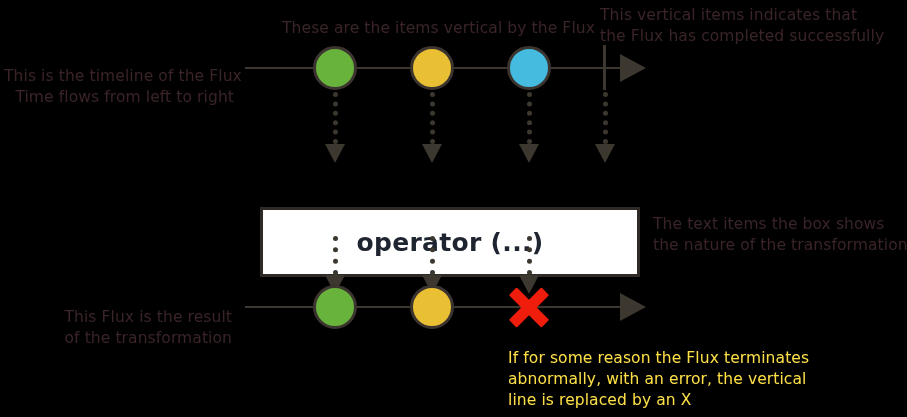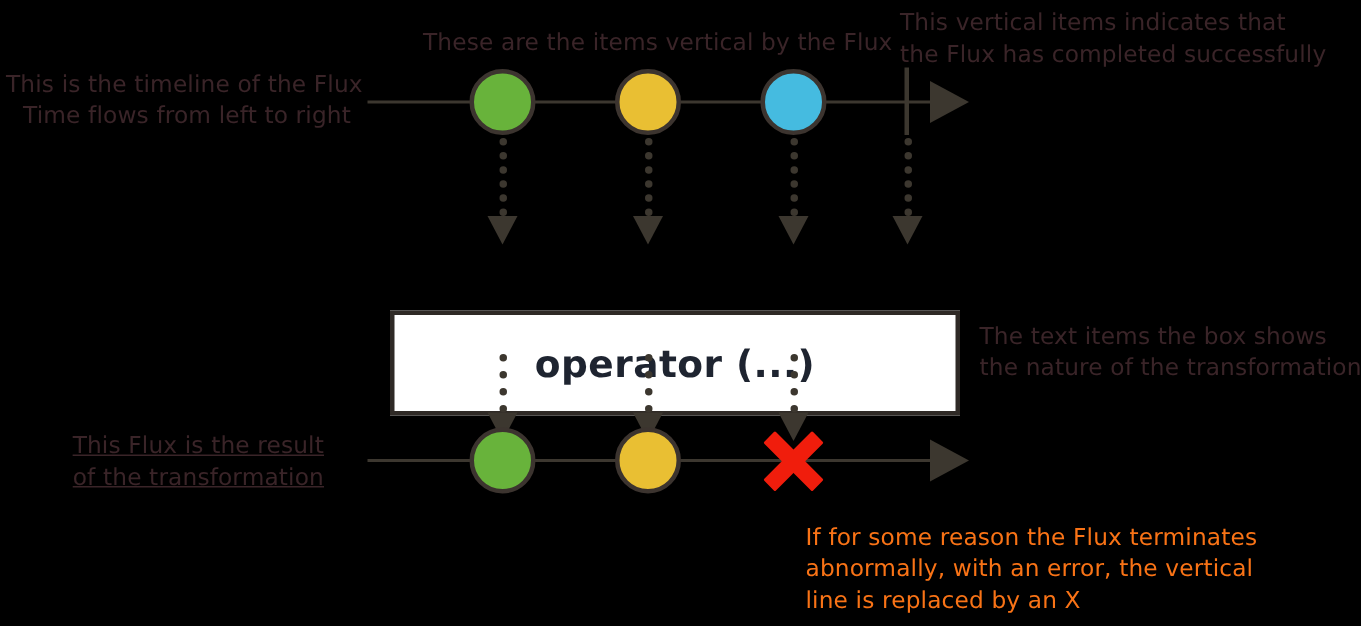--- a/index.html
+++ b/index.html
@@ -18,21 +18,21 @@
 
   .ann {
     position: absolute;
     color: #3a2428;
     font-size: 15.5px;
     line-height: 21px;
     white-space: pre;
     letter-spacing: 0.1px;
   }
   .ann.center { text-align: center; }
-  .ann.right  { text-align: right; }
+  .ann.right  { text-align: right; margin-top: 20px; }
   .ann.left   { text-align: left; }
 
   
   .axis-line {
     position: absolute;
     height: 2px;
     background: #3c372f;
   }
   .axis-head {
     position: absolute;
@@ -128,24 +128,24 @@
 
   <div class="ann center" style="left: 282px; top: 18px; width: 300px; color: rgb(58, 36, 40);">These are the items vertical by the Flux</div>
 
   <div class="ann left" style="left: 600px; top: 5px; width: 300px; color: rgb(58, 36, 40);">This vertical items indicates that
 the Flux has completed successfully</div>
 
 
   <div class="ann left" style="left: 653px; top: 214px; width: 250px; color: rgb(58, 36, 40);">The text items the box shows
 the nature of the transformation</div>
 
-  <div class="ann right" style="left: 8px; top: 287px; width: 208px; color: rgb(58, 36, 40); text-decoration: underline;">This Flux is the result
+  <div class="ann right" style="left: 24px; top: 287px; width: 208px; color: rgb(58, 36, 40);">This Flux is the result
 of the transformation</div>
 
-  <div class="ann left" style="left: 508px; top: 348px; width: 340px; color: #f97316; margin-left: 29px;">If for some reason the Flux terminates
+  <div class="ann left" style="left: 508px; top: 348px; width: 340px; color: #fde047;">If for some reason the Flux terminates
 abnormally, with an error, the vertical
 line is replaced by an X</div>
 
   <div class="axis-line" style="left: 245px; top: 67px; width: 375px; background: rgb(60, 55, 47);"></div>
   <div class="axis-head" style="left: 620px; top: 54px; border-left-color: rgb(60, 55, 47);"></div>
 
   <div class="complete-bar" style="left: 603px; top: 45px; height: 45px; background: rgb(60, 55, 47);"></div>
 
   <div class="marble" id="src-m0" style="left: 313px; top: 46px; background: rgb(104, 179, 59);"></div>
   <div class="marble" id="src-m1" style="left: 410px; top: 46px; background: rgb(233, 191, 51);"></div>

